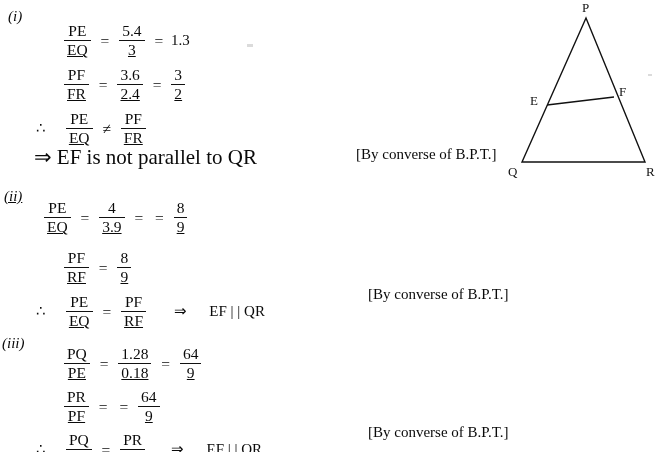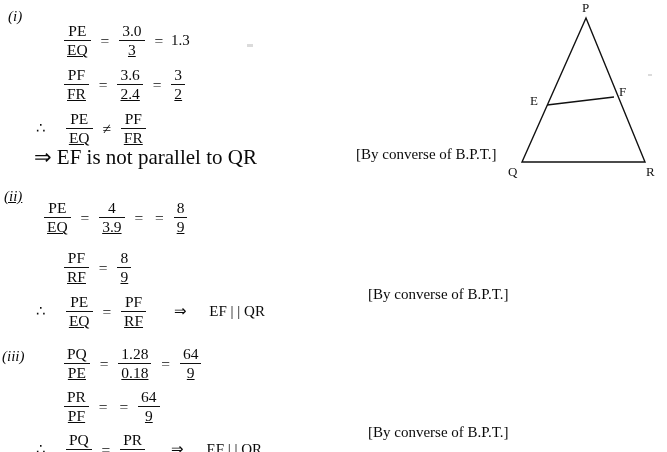--- a/index.html
+++ b/index.html
@@ -102,21 +102,21 @@
 
   <div class="blk label-roman" style="left:8px; top:8px;">(i)</div>
 
   <div class="blk eq-row" style="left:62px; top:6px;">
     <span class="frac">
       <span class="num">PE</span>
       <span class="den">EQ</span>
     </span>
     <span class="op">=</span>
     <span class="frac">
-      <span class="num">3.0</span>
+      <span class="num">5.4</span>
       <span class="den">3</span>
     </span>
     <span class="op">=</span>
     <span class="plain">1.3</span>
   </div>
 
   <div class="blk eq-row" style="left:62px; top:50px;">
     <span class="frac">
       <span class="num">PF</span>
       <span class="den">FR</span>
@@ -192,21 +192,21 @@
     <span class="frac">
       <span class="num">PF</span>
       <span class="den">RF</span>
     </span>
     <span class="implies" style="padding-left:22px;">⇒</span>
     <span class="plain" style="padding-left:14px;">EF | | QR</span>
   </div>
 
   <div class="blk note" style="left:368px; top:286px;">[By converse of B.P.T.]</div>
 
-  <div class="blk label-roman" style="left:2px; top:348px;">(iii)</div>
+  <div class="blk label-roman" style="left:2px; top:335px;">(iii)</div>
 
   <div class="blk eq-row" style="left:62px; top:329px;">
     <span class="frac">
       <span class="num">PQ</span>
       <span class="den">PE</span>
     </span>
     <span class="op">=</span>
     <span class="frac">
       <span class="num">1.28</span>
       <span class="den">0.18</span>

